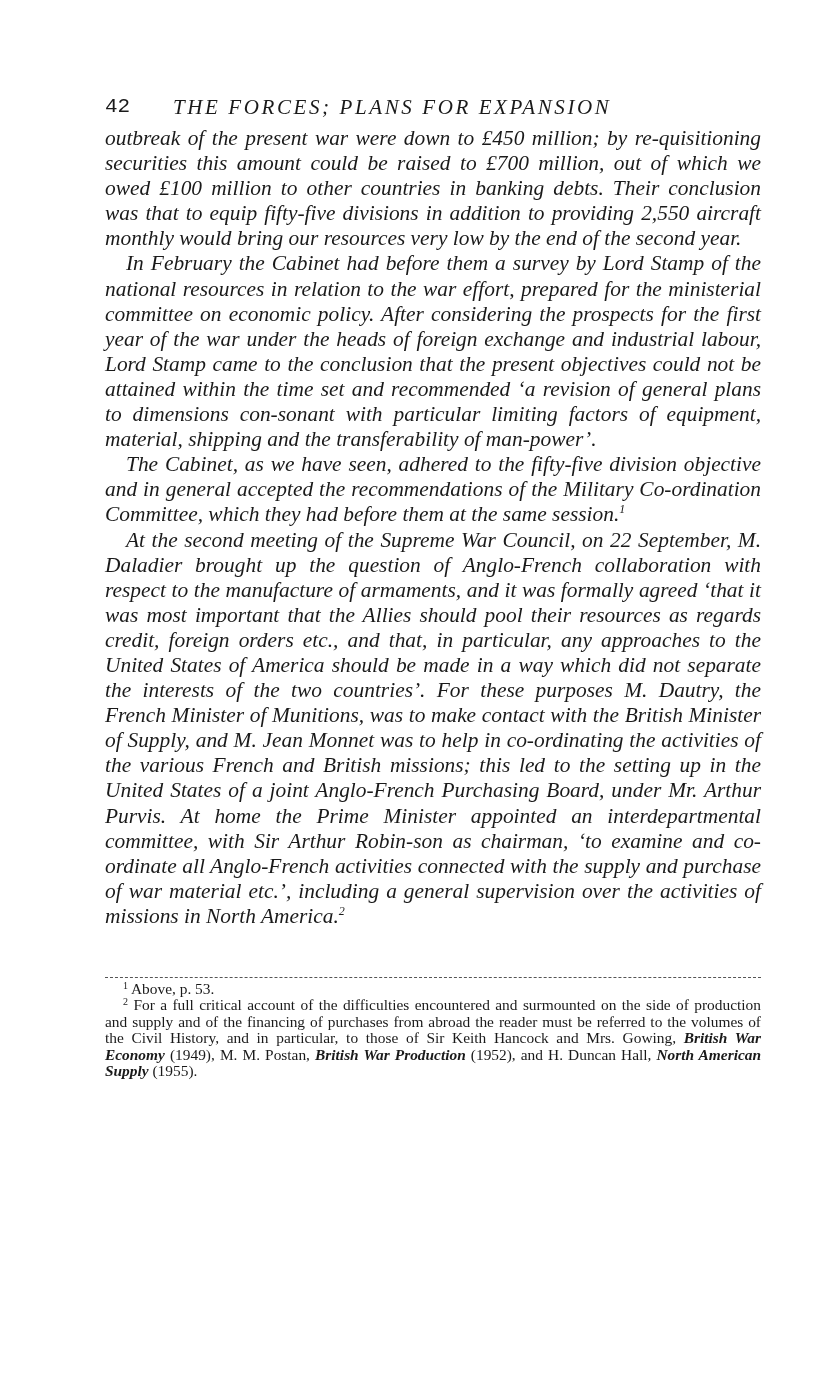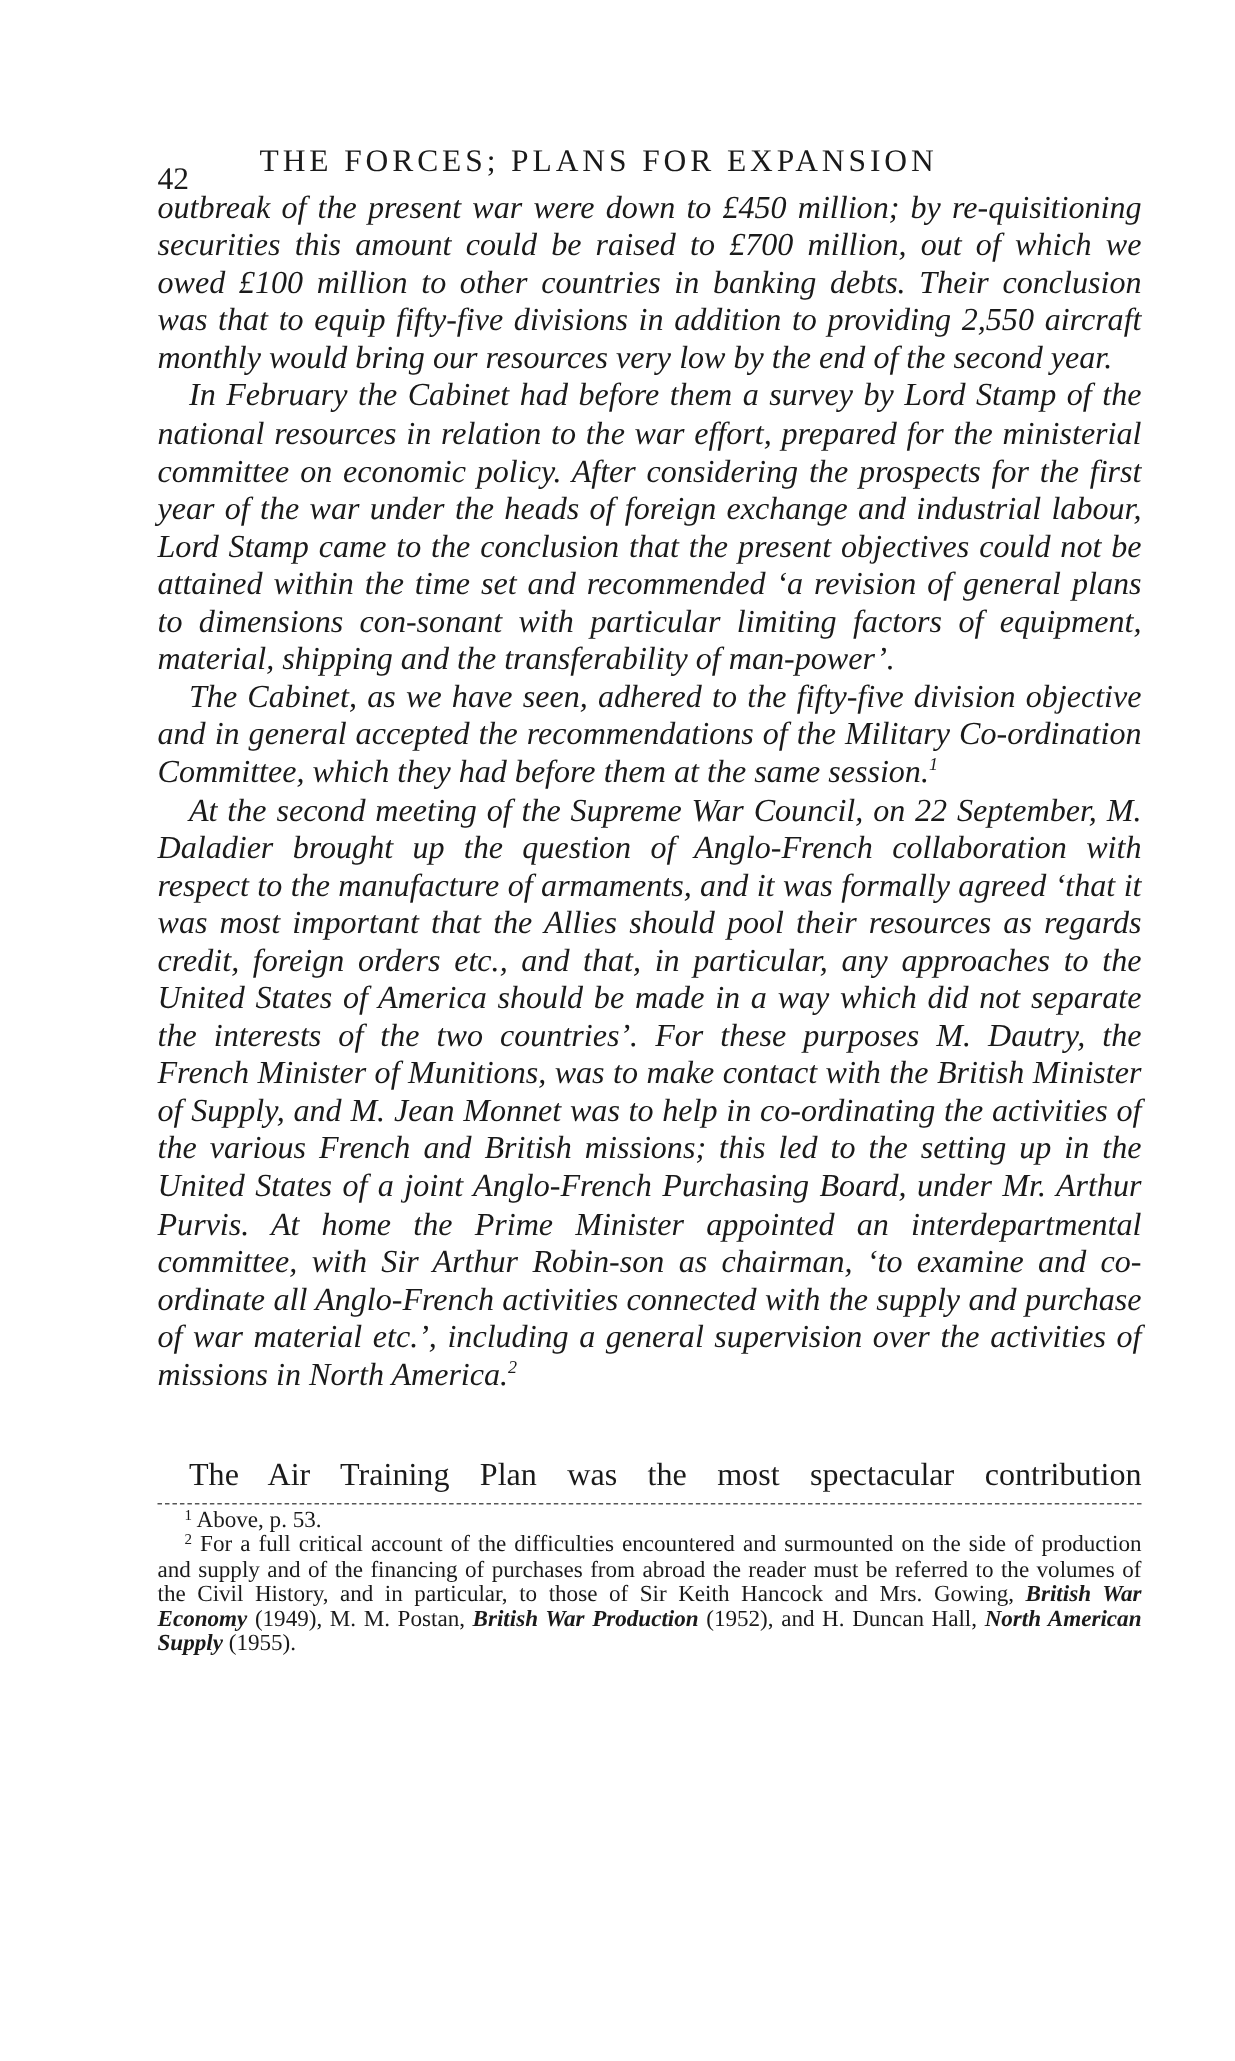--- a/index.html
+++ b/index.html
@@ -23,26 +23,28 @@
     }
     .running-head {
       position: relative;
       height: 30px;
       font-size: 21px;
       line-height: 30px;
     }
     .page-number {
       position: absolute;
       left: 0;
-      top: 12px;
+      top: 0;
+      font-family: Liberation Mono, monospace;
     }
     .running-title {
       position: absolute;
       left: 68px;
       top: 0;
+      font-style: italic;
       letter-spacing: 2.6px;
     }
     .body-text {
       margin-top: 4px;
       font-size: 21.4px;
       line-height: 25.1px;
       text-align: justify;
       hyphens: none;
       font-style: italic;
     }
@@ -102,21 +104,20 @@
 
   <div class="body-text">
     <p class="para first"><span>outbreak of the present war were down to £450 million; by re-quisitioning securities this amount could be raised to £700 million, out of which we owed £100 million to other countries in banking debts. Their conclusion was that to equip fifty-five divisions in addition to providing 2,550 aircraft monthly would bring our resources very low by the end of the second year.</span></p>
     <p class="para"><span>In February the Cabinet had before them a survey by Lord Stamp of the national resources in relation to the war effort, prepared for the ministerial committee on economic policy. After considering the prospects for the first year of the war under the heads of foreign exchange and industrial labour, Lord Stamp came to the conclusion that the present objectives could not be attained within the time set and recommended ‘a revision of general plans to dimensions con-sonant with particular limiting factors of equipment, material, shipping and the transferability of man-power’.</span></p>
     <p class="para"><span>The Cabinet, as we have seen, adhered to the fifty-five division objective and in general accepted the recommendations of the Military Co-ordination Committee, which they had before them at the same session.</span><sup>1</sup></p>
     <p class="para"><span>At the second meeting of the Supreme War Council, on 22 September, M. Daladier brought up the question of Anglo-French collaboration with respect to the manufacture of armaments, and it was formally agreed ‘that it was most important that the Allies should pool their resources as regards credit, foreign orders etc., and that, in particular, any approaches to the United States of America should be made in a way which did not separate the interests of the two countries’. For these purposes M. Dautry, the French Minister of Munitions, was to make contact with the British Minister of Supply, and M. Jean Monnet was to help in co-ordinating the activities of the various French and British missions; this led to the setting up in the United States of a joint Anglo-French Purchasing Board, under Mr. Arthur Purvis. At home the Prime Minister appointed an interdepartmental committee, with Sir Arthur Robin-son as chairman, ‘to examine and co-ordinate all Anglo-French activities connected with the supply and purchase of war material etc.’, including a general supervision over the activities of missions in North America.</span><sup>2</sup></p>
   </div>
 
   <div class="section-gap"></div>
 
-  <p class="section-start">The Air Training Plan was the most spectacular contribution</p>
 
   <div class="footnote-rule"></div>
 
   <div class="footnotes">
     <p class="footnote"><sup>1</sup> <span>Above, p. 53.</span></p>
     <p class="footnote"><sup>2</sup> <span>For a full critical account of the difficulties encountered and surmounted on the side of production and supply and of the financing of purchases from abroad the reader must be referred to the volumes of the Civil History, and in particular, to those of Sir Keith Hancock and Mrs. Gowing, </span><span class="italic">British War Economy</span><span> (1949), M. M. Postan, </span><span class="italic">British War Production</span><span> (1952), and H. Duncan Hall, </span><span class="italic">North American Supply</span><span> (1955).</span></p>
   </div>
 
 </div>
 

